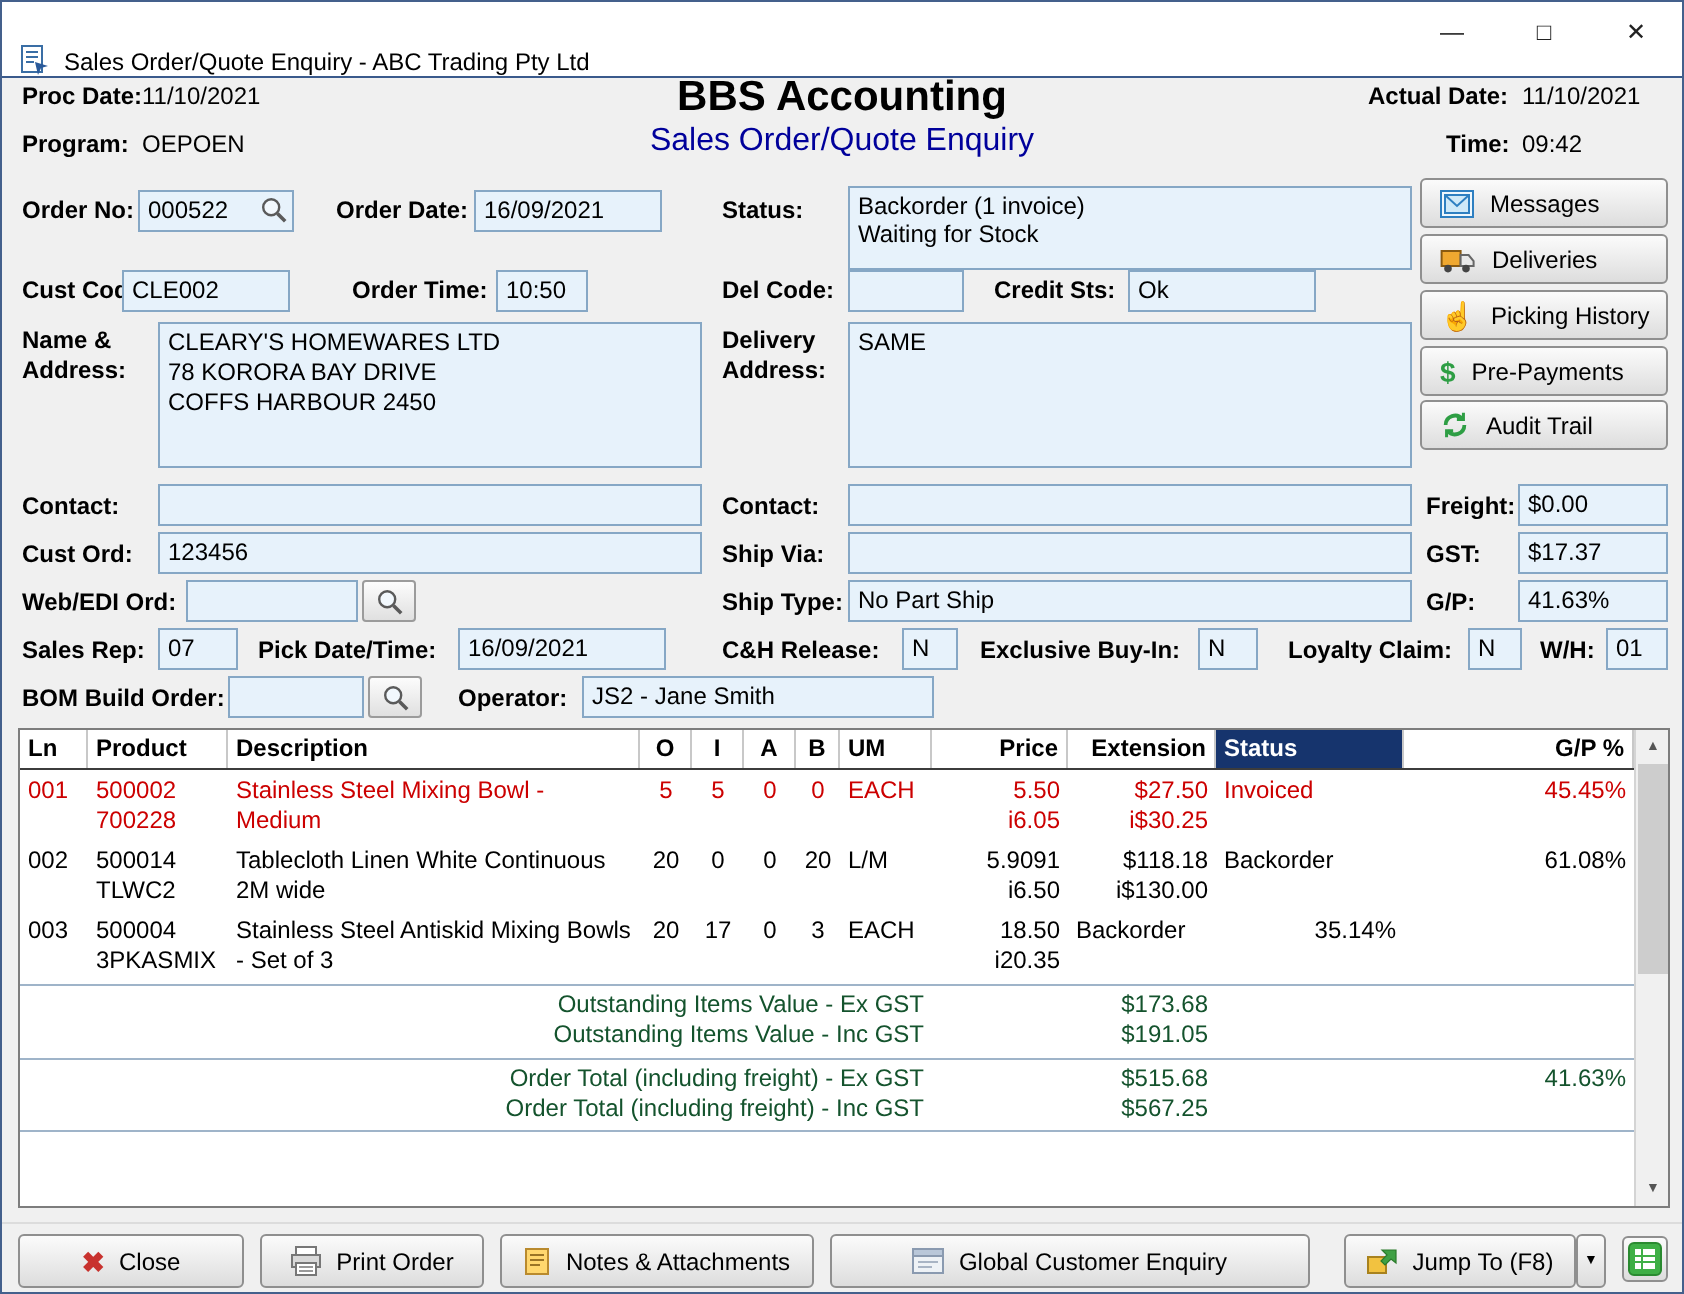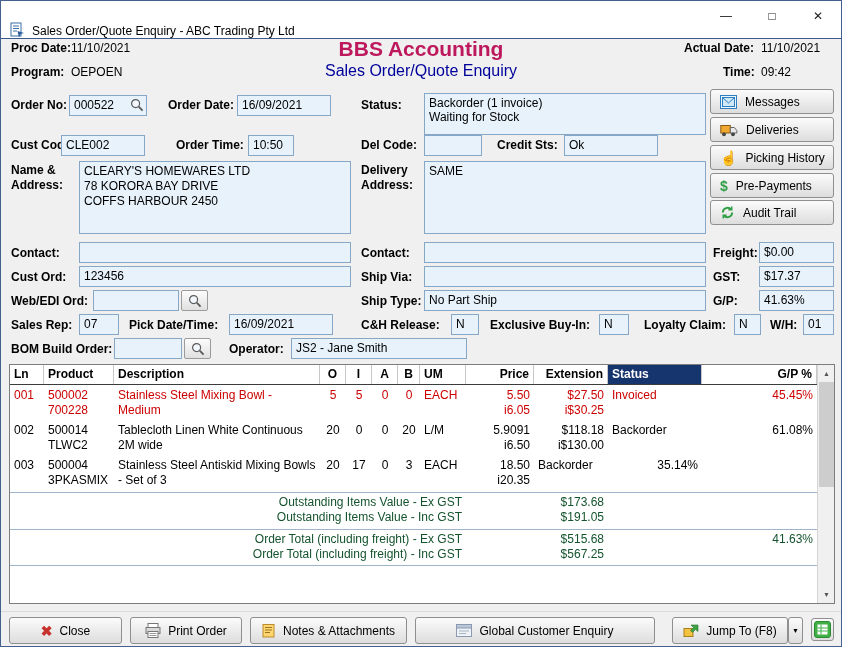--- a/index.html
+++ b/index.html
@@ -9,21 +9,21 @@
 
   
   .titlebar{position:absolute;left:0;top:0;width:100%;height:38px;background:#fff;border-bottom:1px solid #3a5a8c;display:flex;align-items:flex-end;padding-left:8px}
   .ttext{font-size:12px;margin-left:7px}
   .wincontrols{position:absolute;right:0;top:0;height:29px;display:flex}
   .winbtn{width:46px;height:29px;display:flex;align-items:center;justify-content:center;font-size:12px;color:#222;cursor:default}
 
   
   .lbl{position:absolute;font-weight:bold;white-space:nowrap;line-height:15px}
   .val{position:absolute;white-space:nowrap;line-height:15px}
-  .bigtitle{position:absolute;left:0;width:100%;text-align:center;font-size:21px;font-weight:bold;color:#be185d}
+  .bigtitle{position:absolute;left:0;width:100%;text-align:center;font-size:21px;font-weight:bold;color:#000000}
   .subtitle{position:absolute;left:0;width:100%;text-align:center;font-size:16px;font-weight:normal;color:#00009b}
 
   
   .field,.box{position:absolute;background:#e7f2fb;border:1px solid #86a7c5;padding:2px 4px;font-size:12px;overflow:hidden}
   .field{height:21px;white-space:nowrap}
   .bold{font-weight:normal}
   .maginline{position:absolute;right:2px;top:2px}
   .magbtn{position:absolute;width:27px;height:21px;background:linear-gradient(#fcfcfc,#e0e0e0);border:1px solid #9b9b9b;border-radius:2px;display:flex;align-items:center;justify-content:center}
 
   

